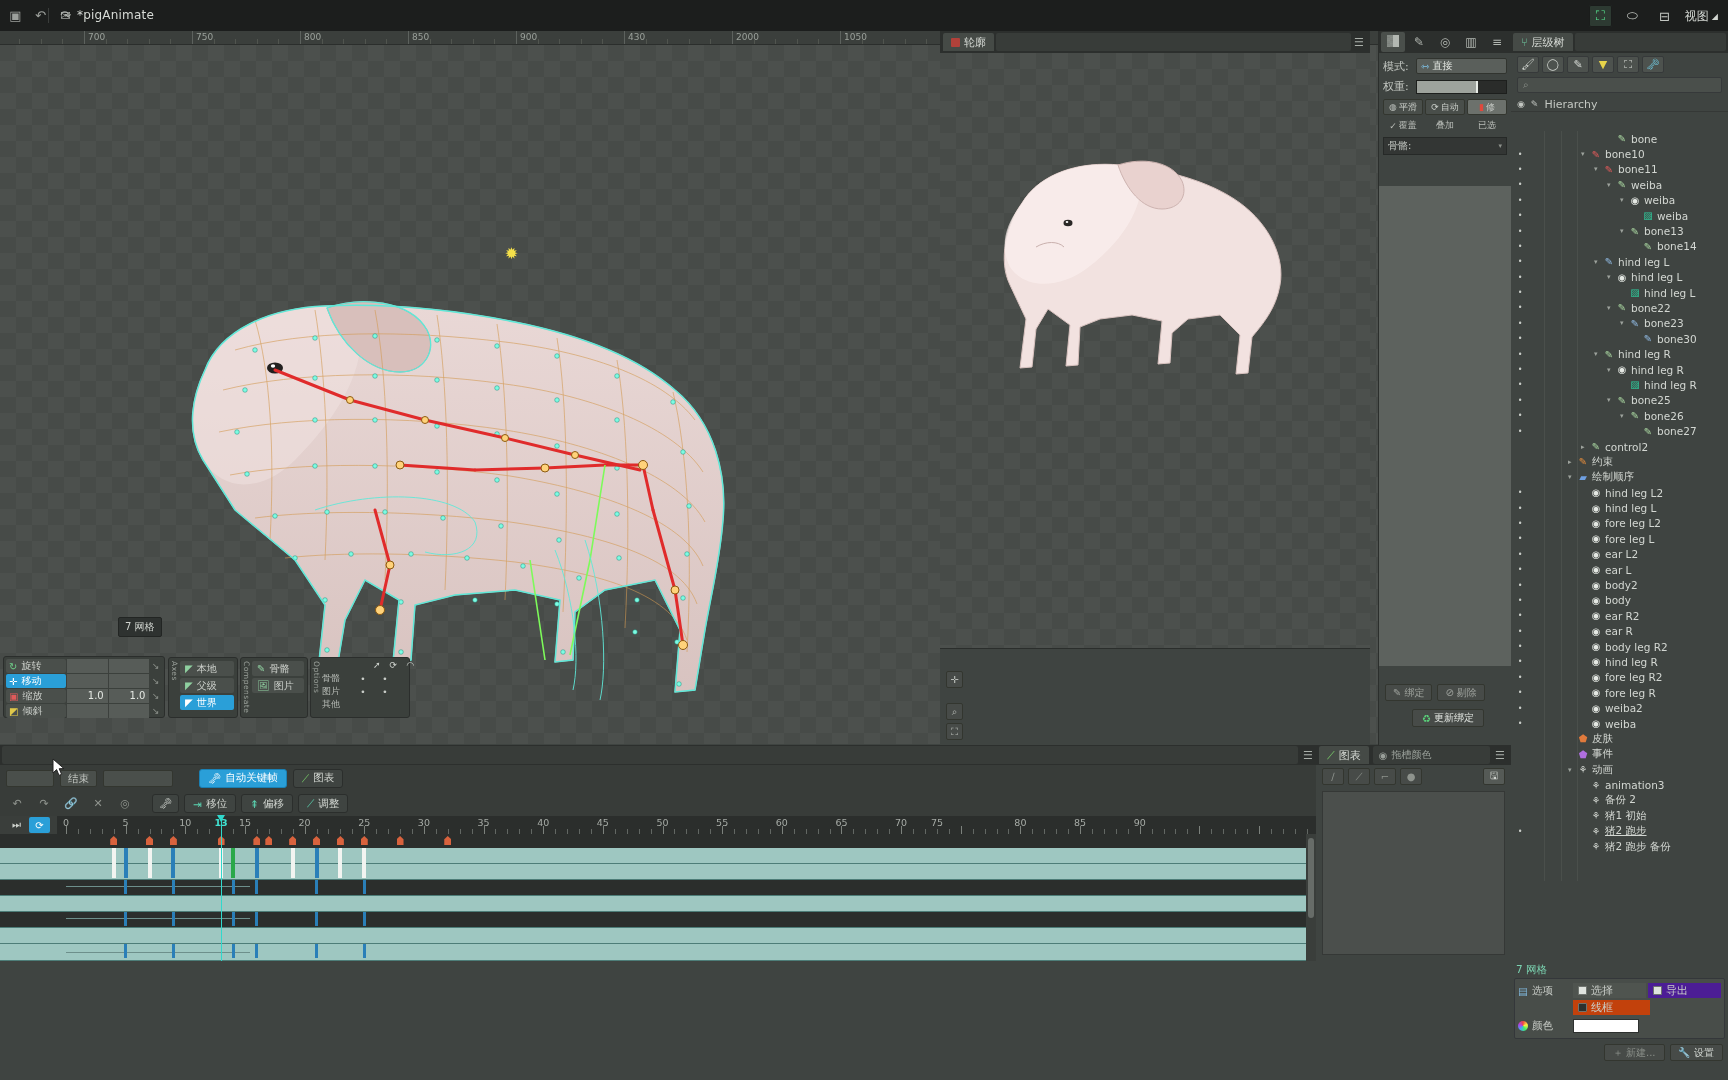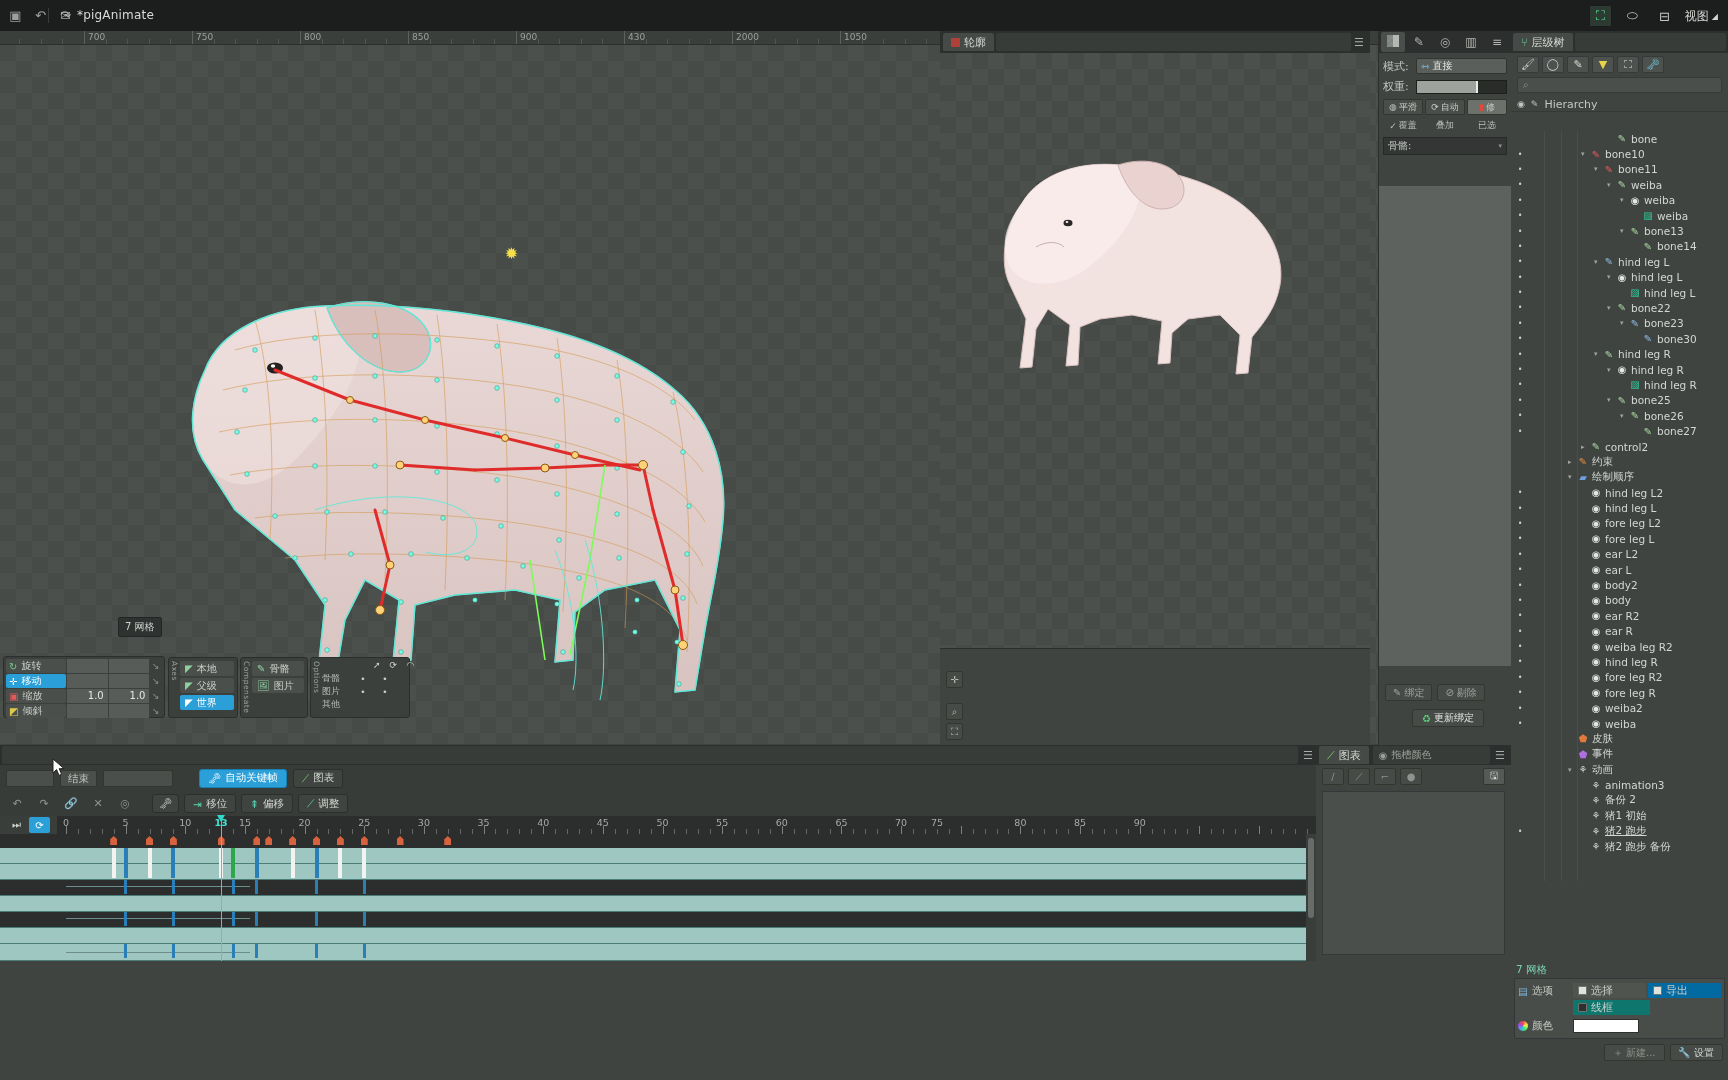--- a/index.html
+++ b/index.html
@@ -789,21 +789,21 @@
         <span style="width: 52px; flex: 0 0 auto;"></span>
         <span class="tcaret"></span>
         <span class="ticon" style="color: rgb(228, 232, 227);">◉</span>
         <span class="tlabel" style="padding-left: 3px; text-align: right;">ear R</span>
       </div>
       <div class="trow">
         <span class="dotcol">•</span>
         <span style="width: 52px; flex: 0 0 auto;"></span>
         <span class="tcaret"></span>
         <span class="ticon" style="color: rgb(228, 232, 227);">◉</span>
-        <span class="tlabel" style="padding-left: 3px;">weiba leg R2</span>
+        <span class="tlabel" style="padding-left: 3px;">body leg R2</span>
       </div>
       <div class="trow">
         <span class="dotcol">•</span>
         <span style="width: 52px; flex: 0 0 auto;"></span>
         <span class="tcaret"></span>
         <span class="ticon" style="color: rgb(228, 232, 227);">◉</span>
         <span class="tlabel" style="padding-left: 3px;">hind leg R</span>
       </div>
       <div class="trow">
         <span class="dotcol">•</span>
@@ -920,28 +920,28 @@
   <div style="background:#484d49;margin:0 3px;border:1px solid #34373a;border-radius:2px;padding:3px">
     <div style="display:flex;align-items:center;height:17px">
       <span style="width:55px;display:flex;align-items:center;gap:4px;font-size:10.5px;color:#c6cac5">
         <span style="color:#7fb4d8">▤</span>
         <span>选项</span>
       </span>
       <span style="flex:1;display:flex;align-items:center;gap:4px;background:#4f544f;height:15px;padding-left:5px;margin-right:2px">
         <span class="ck on"></span>
         <span>选择</span>
       </span>
-      <span style="flex:1;display:flex;align-items:center;gap:4px;background:#0369a1;height:15px;padding-left:5px">
+      <span style="flex:1;display:flex;align-items:center;gap:4px;background:#4c1d95;height:15px;padding-left:5px">
         <span class="ck on"></span>
         <span>导出</span>
       </span>
     </div>
     <div style="display:flex;align-items:center;height:17px">
       <span style="width:55px"></span>
-      <span style="flex:1;display:flex;align-items:center;gap:4px;background:#0f766e;height:15px;padding-left:5px">
+      <span style="flex:1;display:flex;align-items:center;gap:4px;background:#c2410c;height:15px;padding-left:5px">
         <span class="ck"></span>
         <span>线框</span>
       </span>
       <span style="flex:1"></span>
     </div>
     <div style="display:flex;align-items:center;height:19px">
       <span style="width:55px;display:flex;align-items:center;gap:4px;font-size:10.5px;color:#c6cac5">
         <span style="width:10px;height:10px;border-radius:50%;display:inline-block;
               background:conic-gradient(#e44,#fe4,#4e6,#4ae,#a4e,#e44)"></span>
         <span>颜色</span>

